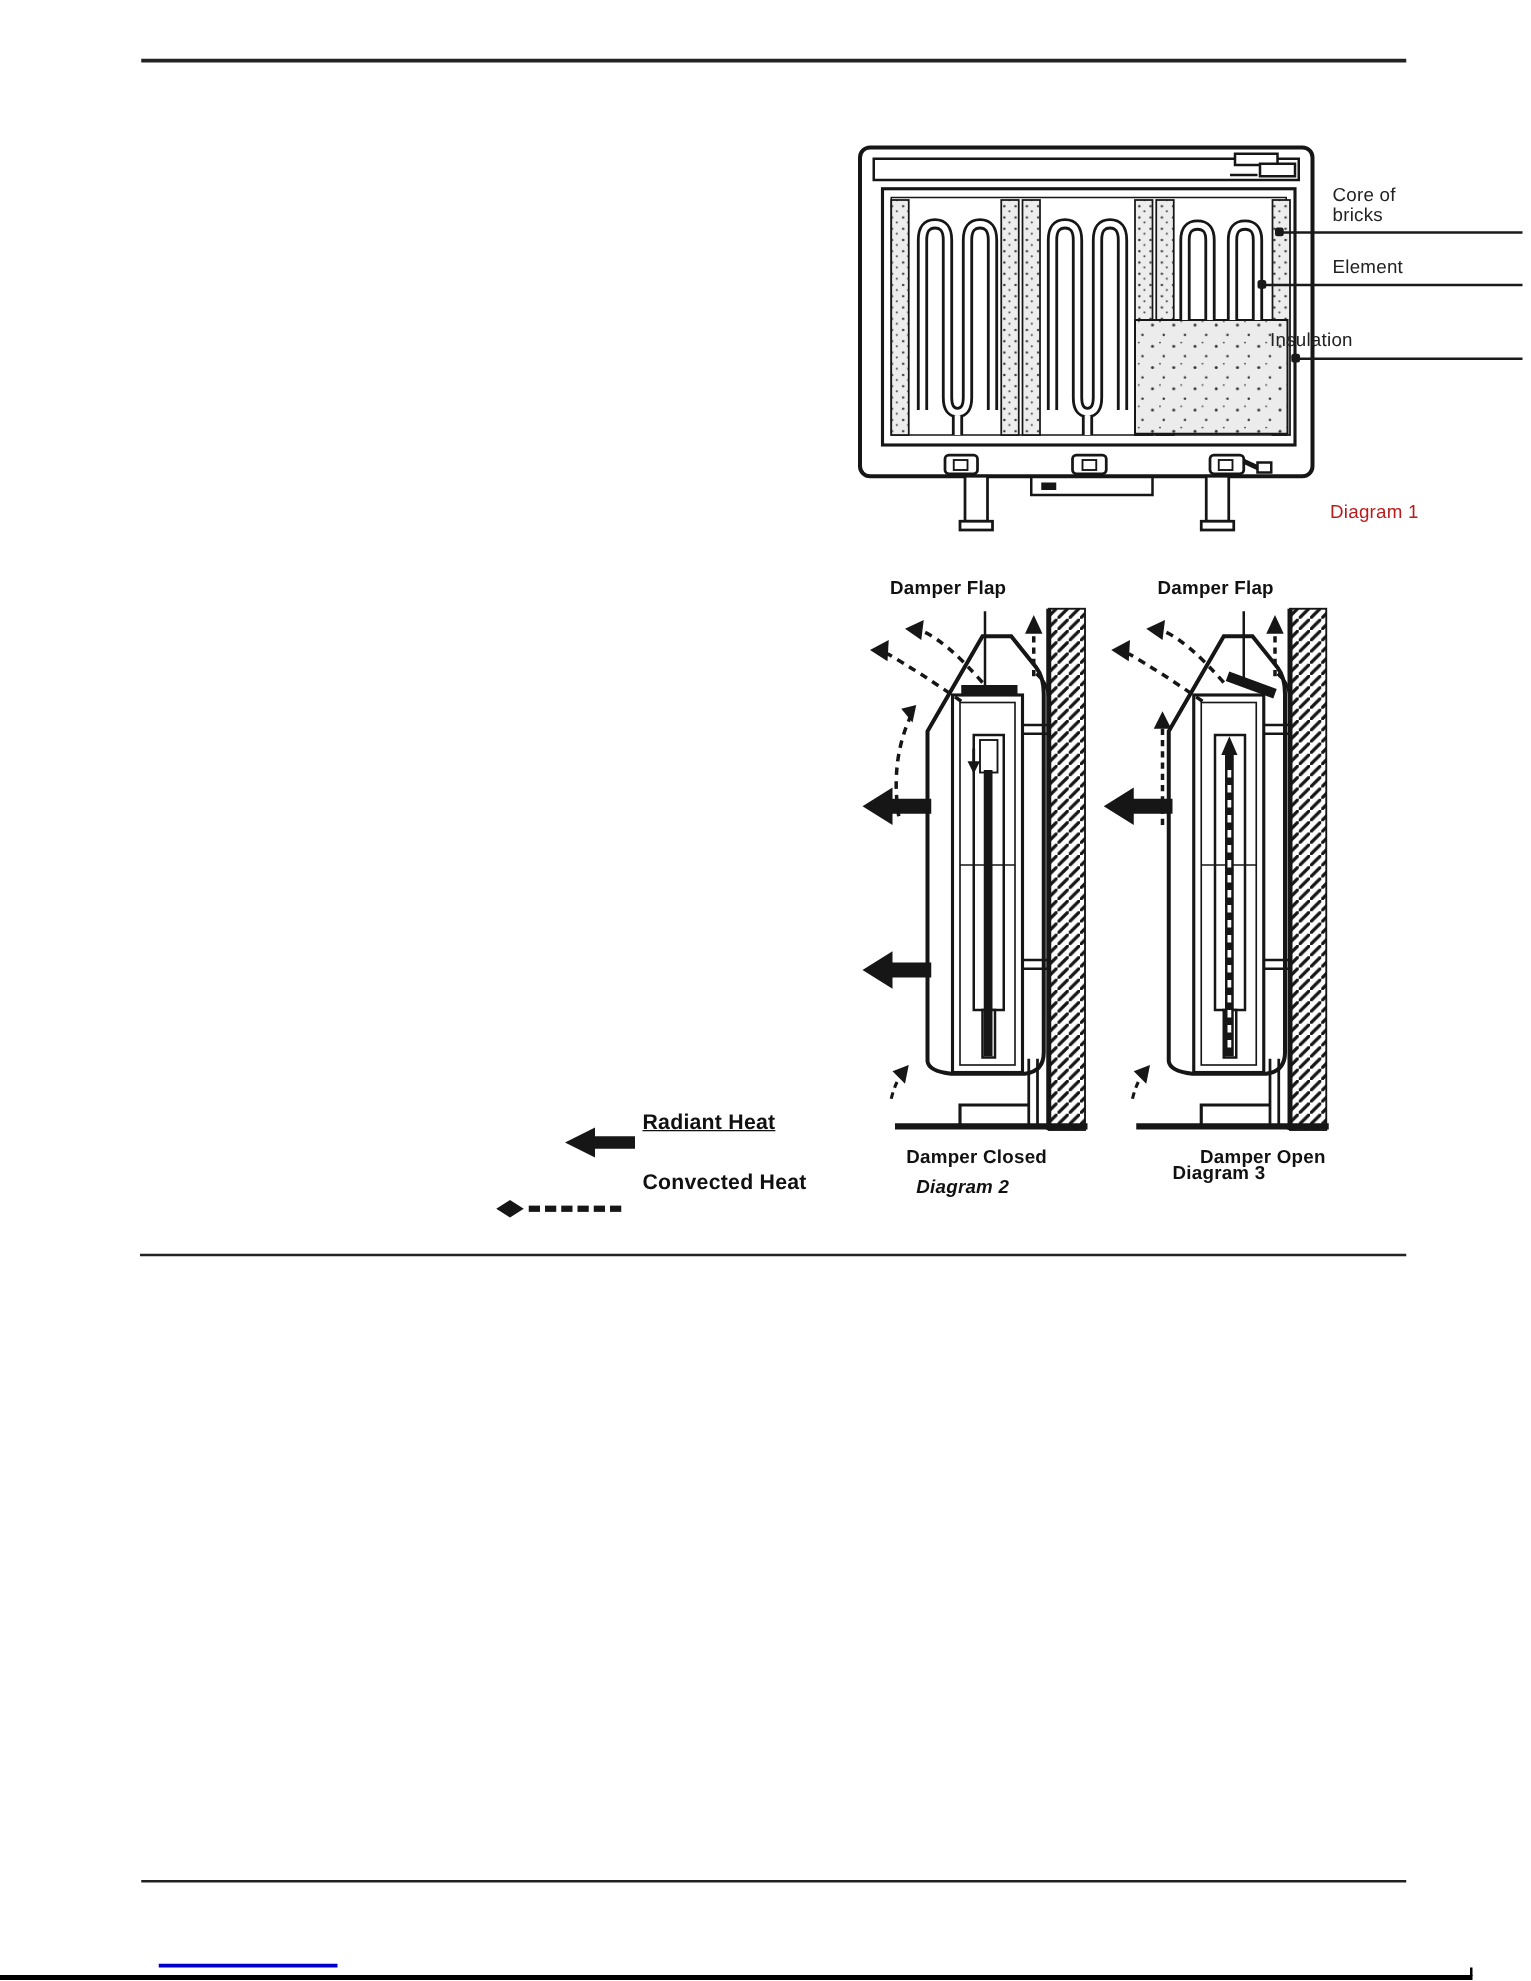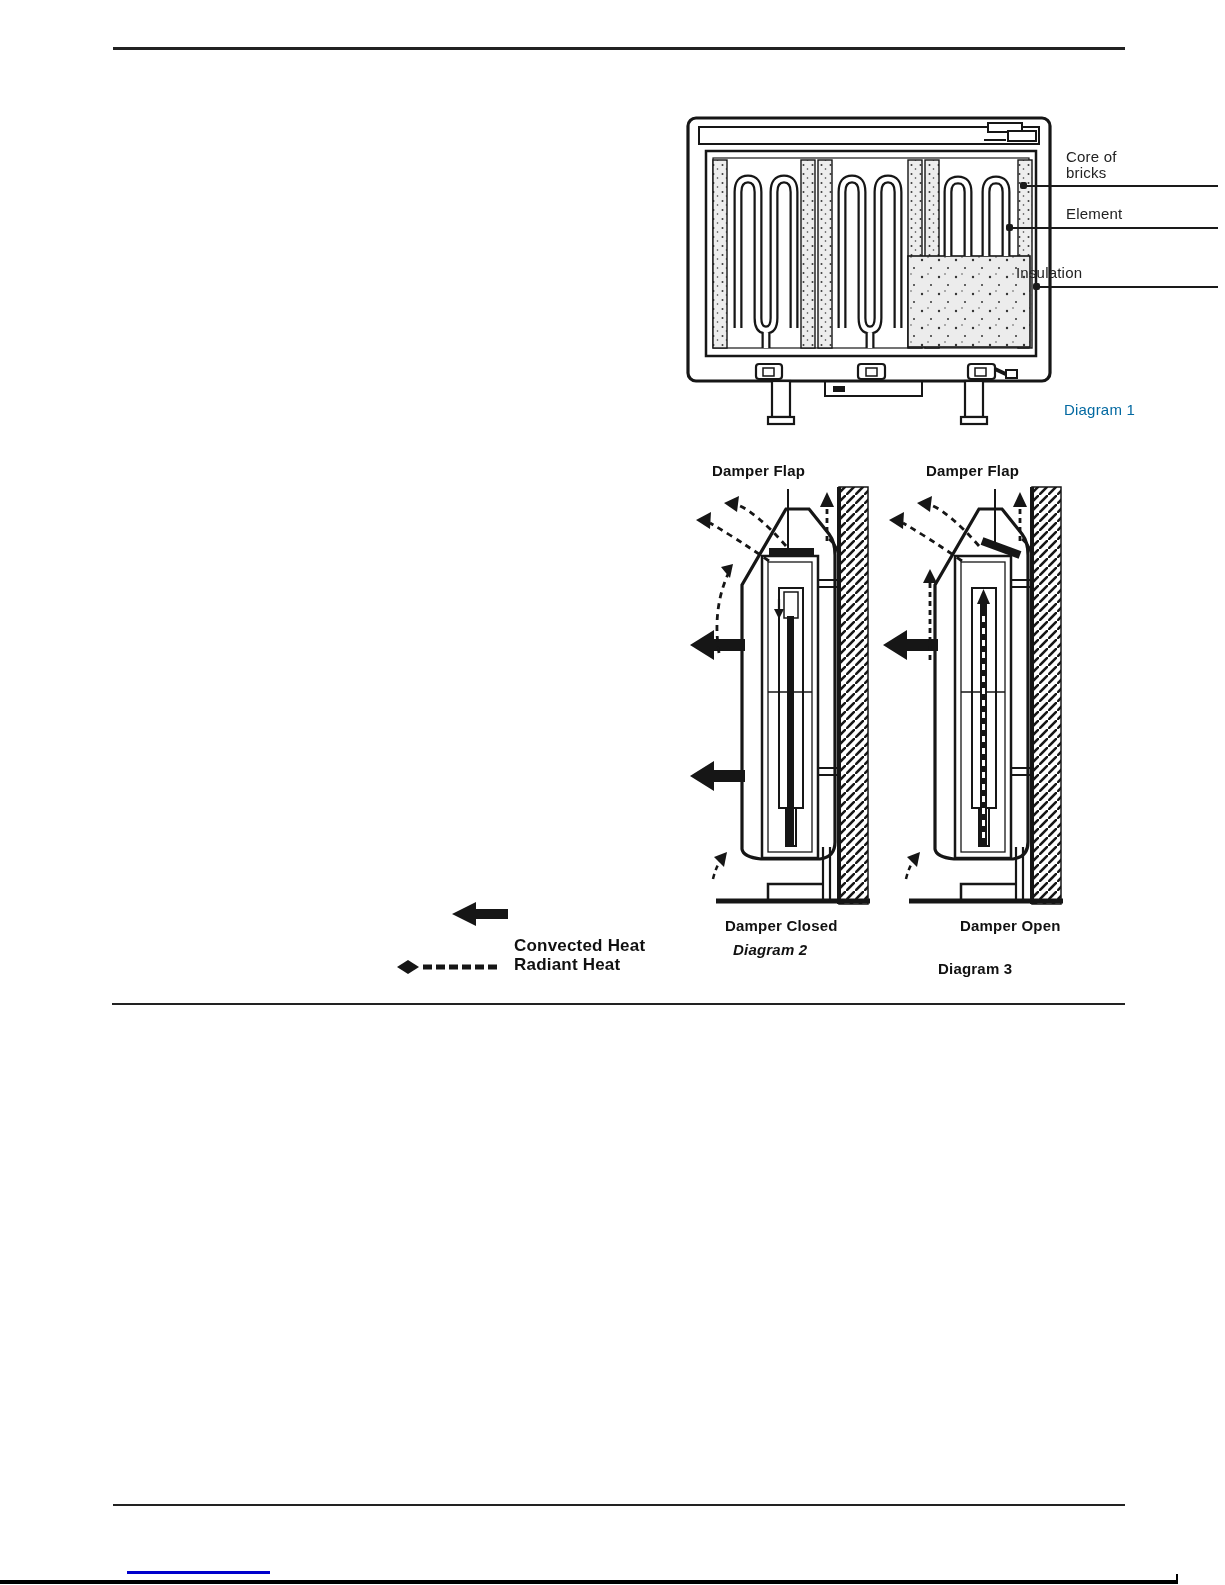--- a/index.html
+++ b/index.html
@@ -11,21 +11,21 @@
     color:#1a1a1a;
     overflow:hidden;
   }
   .rule{position:absolute;background:#222;}
   .leader{position:absolute;background:#1a1a1a;height:2px;}
   .leader-dot{position:absolute;width:7px;height:7px;background:#1a1a1a;border-radius:2px;}
   .d1-label{
     position:absolute;font-size:15px;line-height:16px;color:#222;
     letter-spacing:.2px;white-space:pre-line;
   }
-  .caption{position:absolute;font-size:15px;color:#0369a1;letter-spacing:.2px;}
+  .caption{position:absolute;font-size:15px;color:#b91c1c;letter-spacing:.2px;}
   .bold-label{
     position:absolute;font-weight:bold;font-size:15px;color:#111;
     width:160px;letter-spacing:.2px;
   }
   .legend-text{
     position:absolute;font-weight:bold;font-size:17px;color:#111;letter-spacing:.2px;
   }
   .legend-icon{position:absolute;}
   .footer-link-line{position:absolute;height:3px;background:#0000cc;}
   .bottom-line{position:absolute;background:#000;}
@@ -187,26 +187,26 @@
       <polygon points="983.5,589 977,604 990,604" fill="#161616"></polygon>
       <line x1="983.5" y1="616" x2="983.5" y2="838" stroke="#ffffff" stroke-width="3" stroke-dasharray="6 6"></line>
       <path d="M930,660 V580" fill="none" stroke="#161616" stroke-width="2.8" stroke-dasharray="5 4"></path>
       <polygon points="930,569 923,583 937,583" fill="#161616"></polygon>
     </g>
   </svg>
 
   <div class="bold-label" style="left:725px;top:917px;">Damper Closed</div>
   <div class="bold-label" style="left:733px;top:941px;font-style:italic;">Diagram 2</div>
   <div class="bold-label" style="left:960px;top:917px;">Damper Open</div>
-  <div class="bold-label" style="left:938px;top:960px;">Diagram 3</div>
+  <div class="bold-label" style="left:938px;top:930px;">Diagram 3</div>
 
   <svg class="legend-icon" style="left:452px;top:901px;" width="58" height="26" viewBox="0 0 58 26">
     <polygon points="0,13 24,1 24,8 56,8 56,18 24,18 24,25" fill="#161616"></polygon>
   </svg>
-  <div class="legend-text" style="left:514px;top:955px;">Radiant Heat</div>
+  <div class="legend-text" style="left:514px;top:888px;text-decoration:underline;">Radiant Heat</div>
 
   <svg class="legend-icon" style="left:396px;top:957px;" width="108" height="20" viewBox="0 0 108 20">
     <polygon points="1,10 12,3 23,10 12,17" fill="#161616"></polygon>
     <g fill="#161616">
       <rect x="27" y="7.5" width="9" height="5"></rect>
       <rect x="40" y="7.5" width="9" height="5"></rect>
       <rect x="53" y="7.5" width="9" height="5"></rect>
       <rect x="66" y="7.5" width="9" height="5"></rect>
       <rect x="79" y="7.5" width="9" height="5"></rect>
       <rect x="92" y="7.5" width="9" height="5"></rect>

